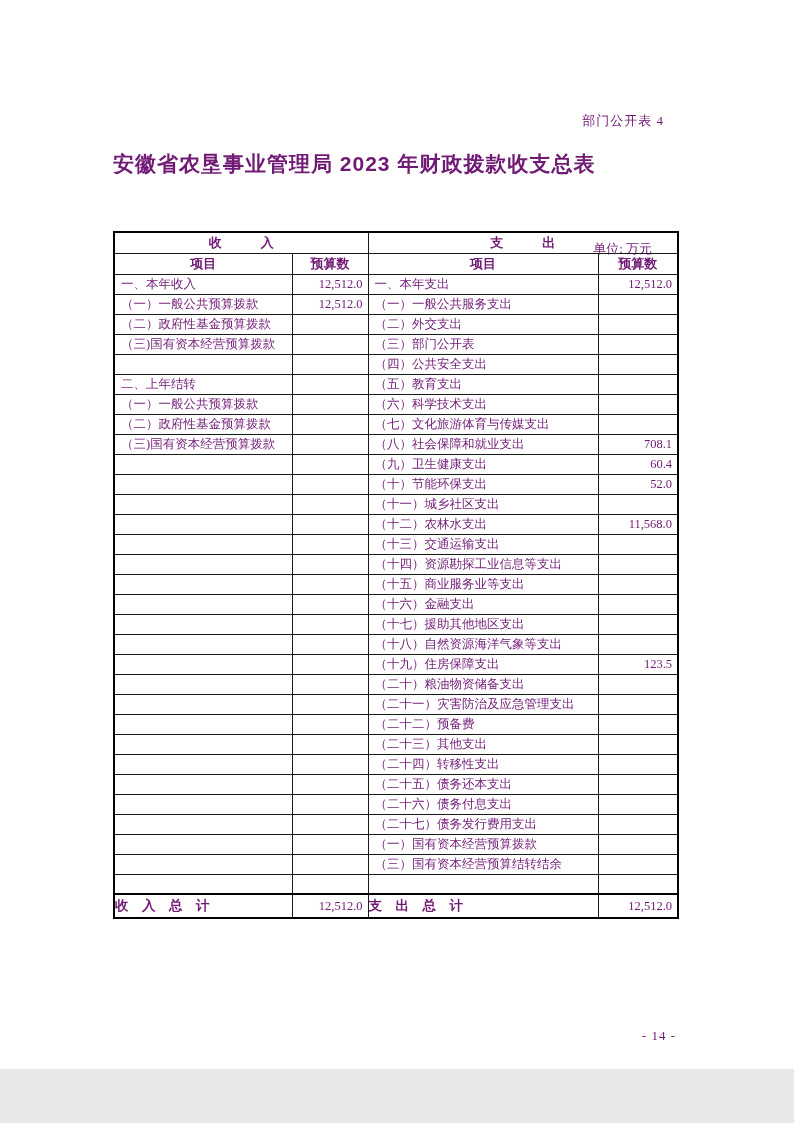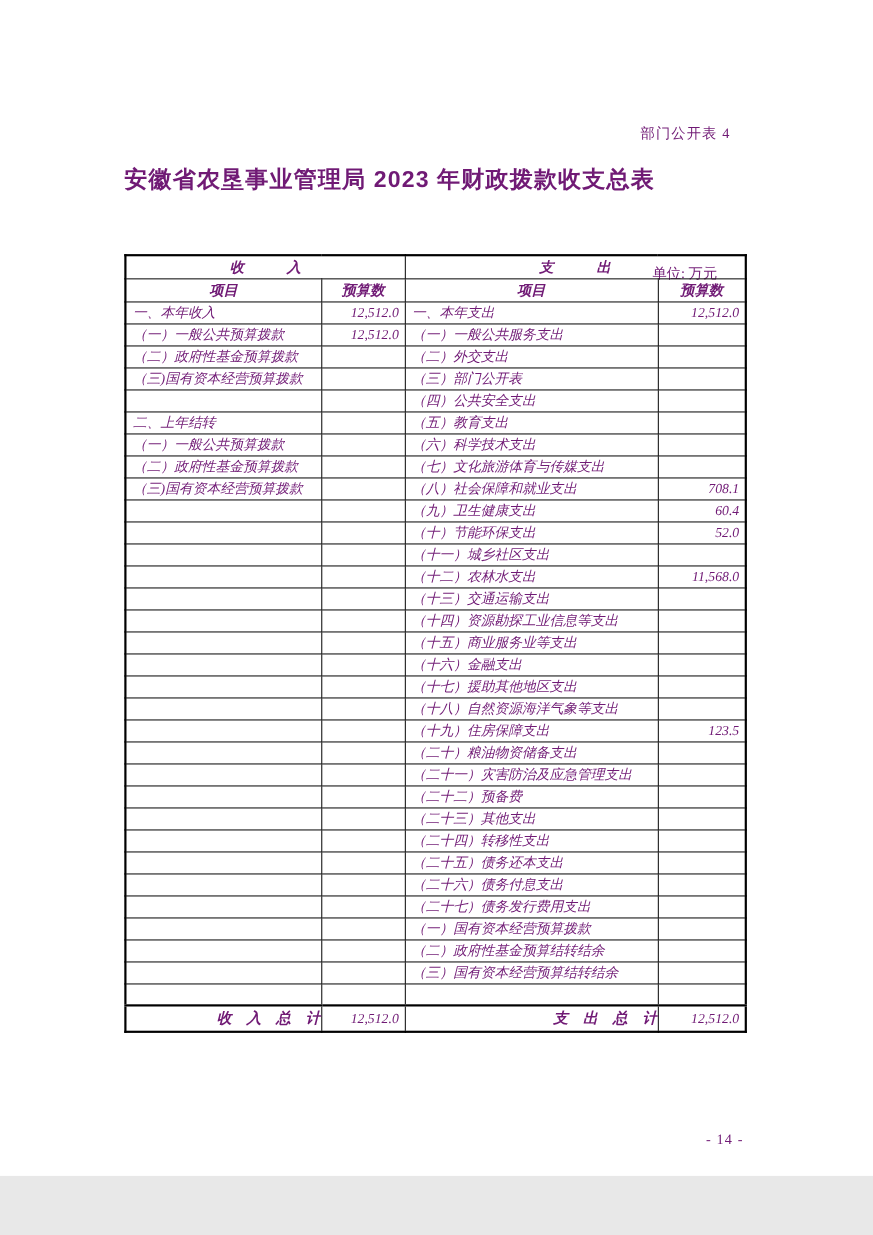--- a/index.html
+++ b/index.html
@@ -42,21 +42,20 @@
     margin-top: 36px;
   }
   table.budget-table {
     position: absolute;
     top: 231px;
     left: 113px;
     width: 564px;
     border-collapse: collapse;
     table-layout: fixed;
     border: 2px solid #000;
-    font-style: italic;
   }
   .budget-table th, .budget-table td {
     border: 1px solid #1a1a1a;
     overflow: hidden;
     white-space: nowrap;
     height: 20px;
     vertical-align: middle;
   }
   .budget-table thead th {
     font-family: "Liberation Sans", "DejaVu Sans", sans-serif;
@@ -76,21 +75,21 @@
     padding: 0 5px 0 2px;
   }
   .budget-table tfoot td {
     border-top: 2px solid #000;
     height: 24px;
   }
   .budget-table tfoot .total-label {
     font-family: "Liberation Sans", "DejaVu Sans", sans-serif;
     font-weight: 700;
     font-size: 13.5px;
-    text-align: right;
+    text-align: left;
   }
   .budget-table tfoot .cell-num {
     font-weight: 400;
     font-size: 12.5px;
   }
   .page-number {
     position: absolute;
     top: 1028px;
     right: 118px;
     font-size: 13px;
@@ -298,26 +297,20 @@
         </tr>
         <tr>
           <td class="cell-item"></td>
           <td class="cell-num"></td>
           <td class="cell-item">（一）国有资本经营预算拨款</td>
           <td class="cell-num"></td>
         </tr>
         <tr>
           <td class="cell-item"></td>
           <td class="cell-num"></td>
-          <td class="cell-item">（二）政府性基金预算结转结余</td>
-          <td class="cell-num"></td>
-        </tr>
-        <tr>
-          <td class="cell-item"></td>
-          <td class="cell-num"></td>
           <td class="cell-item">（三）国有资本经营预算结转结余</td>
           <td class="cell-num"></td>
         </tr>
         <tr>
           <td class="cell-item"></td>
           <td class="cell-num"></td>
           <td class="cell-item"></td>
           <td class="cell-num"></td>
         </tr>
       </tbody>

